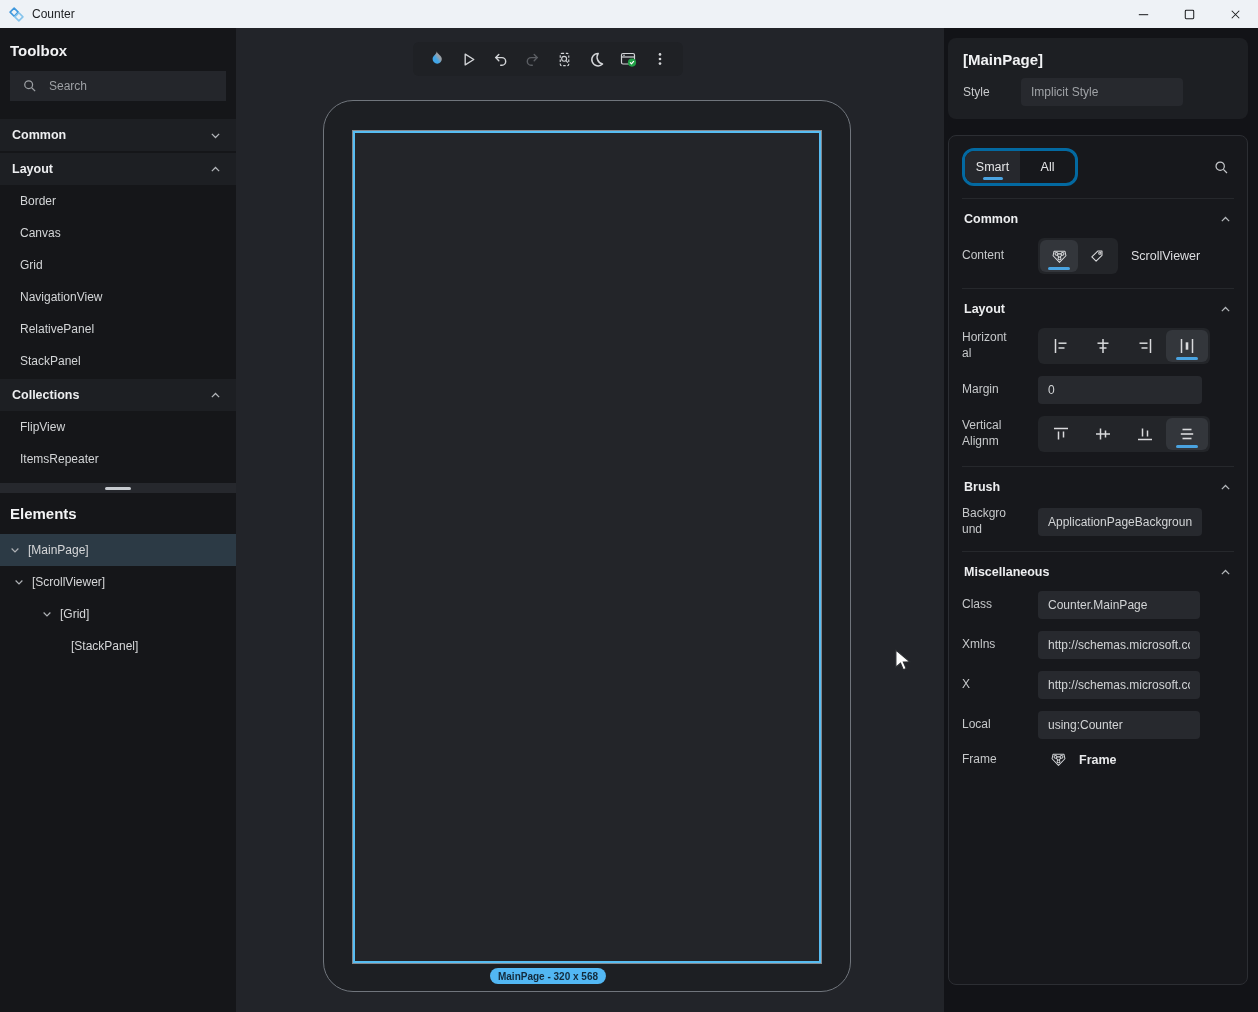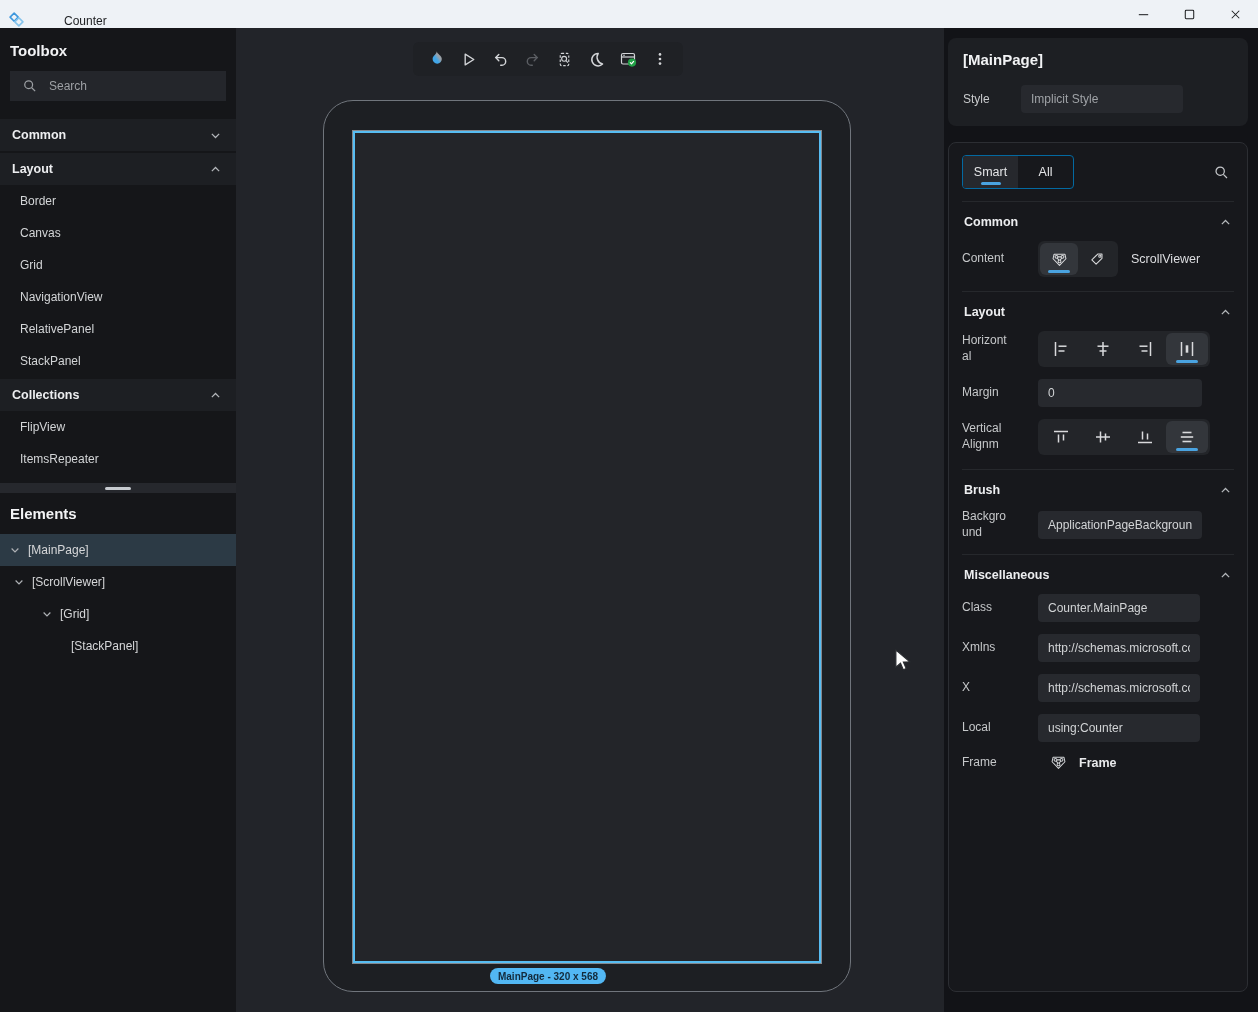--- a/index.html
+++ b/index.html
@@ -1,21 +1,21 @@
 <!DOCTYPE html>
 <html><head>
 <meta charset="utf-8">
 <style>
   * { box-sizing: border-box; margin: 0; padding: 0; }
   body { background:#101114; font-family:"Liberation Sans", sans-serif; }
   .root { position:relative; width:1258px; height:1012px; overflow:hidden; background:#222429; font-size:12px; color:#d6d7d9; }
   svg { display:block; }
 
   
-  .titlebar { position:absolute; left:0; top:0; width:1258px; height:28px; background:#eef2f6; display:flex; align-items:flex-end; color:#1c1e20;gap:32px; }
+  .titlebar { position:absolute; left:0; top:0; width:1258px; height:28px; background:#eef2f6; display:flex; align-items:center; color:#1c1e20; }
   .tb-logo { margin:0 7px 0 8px; }
   .tb-title { font-size:12px; }
   .win-btns { margin-left:auto; display:flex; height:100%; }
   .win-btn { width:46px; height:100%; display:flex; align-items:center; justify-content:center; color:#1c1e20; }
 
   
   .sidebar { position:absolute; left:0; top:28px; width:236px; height:984px; background:#151619; overflow:hidden; }
   .panel-title { font-size:15px; font-weight:bold; color:#f2f3f5; padding:14px 10px 0 10px; }
   .searchbox { margin:12px 10px 0 10px; height:30px; background:#24262b; border-radius:0; display:flex; align-items:center; gap:11px; padding:7px 12px; color:#9da0a4; }
   .searchbox input { background:transparent; border:none; outline:none; color:#c7c9cc; font-size:12px; width:140px; font-family:inherit; }
@@ -39,27 +39,27 @@
   .phone { position:absolute; left:87px; top:72px; width:528px; height:892px; border:1.5px solid #70757c; border-radius:30px; background:#1d1f23; }
   .screen { position:absolute; left:28px; top:29px; width:470px; height:834px; background:#232529; border:1px solid #83888e; }
   .sel-outline { position:absolute; inset:0; border:2px solid #57bdf2; }
   .page-badge { position:absolute; left:50%; top:940px; transform:translateX(-50%); background:#52b7f3; color:#132a3b; font-size:10px; font-weight:bold; padding:2.5px 8px; border-radius:8px; white-space:nowrap; }
   .cursor { position:absolute; left:658px; top:621px; pointer-events:none; }
 
   
   .inspector { position:absolute; left:944px; top:28px; width:314px; height:984px; background:#121317; }
   .insp-card { margin:10px 10px 0 4px; background:#1d1f23; border-radius:8px; padding:13px 15px; }
   .insp-title { font-size:15px; font-weight:bold; color:#f2f3f5; }
-  .style-row { display:flex; align-items:center; margin-top:17px; }
+  .style-row { display:flex; align-items:center; margin-top:10px; }
   .style-label { width:58px; color:#c9cbcd; font-size:12px; }
   .tinput { background:#27292e; border:none; border-radius:4px; height:28px; color:#d2d4d6; font-size:12px; padding:0 10px; font-family:inherit; outline:none; }
   .tinput::placeholder { color:#9fa2a6; }
   .props-card { margin:16px 10px 0 4px; height:850px; border:1px solid #2c2e33; border-radius:8px; background:#17181c; padding:12px 13px; overflow:hidden; }
   .tabs-row { display:flex; align-items:center; }
-  .tabgroup { display:flex; border:1px solid #0369a1; border-radius:4px; overflow:hidden; }
+  .tabgroup { display:flex; border:3px solid #0369a1; border-radius:12px; overflow:hidden; }
   .tab { width:55px; height:32px; display:flex; align-items:center; justify-content:center; color:#e4e5e7; font-size:12.5px; position:relative; }
   .tab.active { background:#26282d; }
   .tab-underline { position:absolute; bottom:3px; left:50%; transform:translateX(-50%); width:20px; height:3px; border-radius:2px; background:#4aa3e0; }
   .search-btn { margin-left:auto; margin-right:4px; color:#c6c8cb; }
   .section { border-top:1px solid #26282c; margin-top:14px; padding-top:13px; }
   .section.first { margin-top:12px; }
   .sec-header { display:flex; justify-content:space-between; align-items:center; font-weight:bold; font-size:12.5px; color:#edeef0; padding:0 2px; }
   .prop-row { display:flex; align-items:center; margin-top:12px; }
   .prop-label { width:46px; min-width:46px; color:#c6c8ca; font-size:12px; line-height:1.3; word-break:break-all; margin-right:30px; }
   .btn-group { background:#232529; border-radius:6px; display:flex; padding:2px; }

